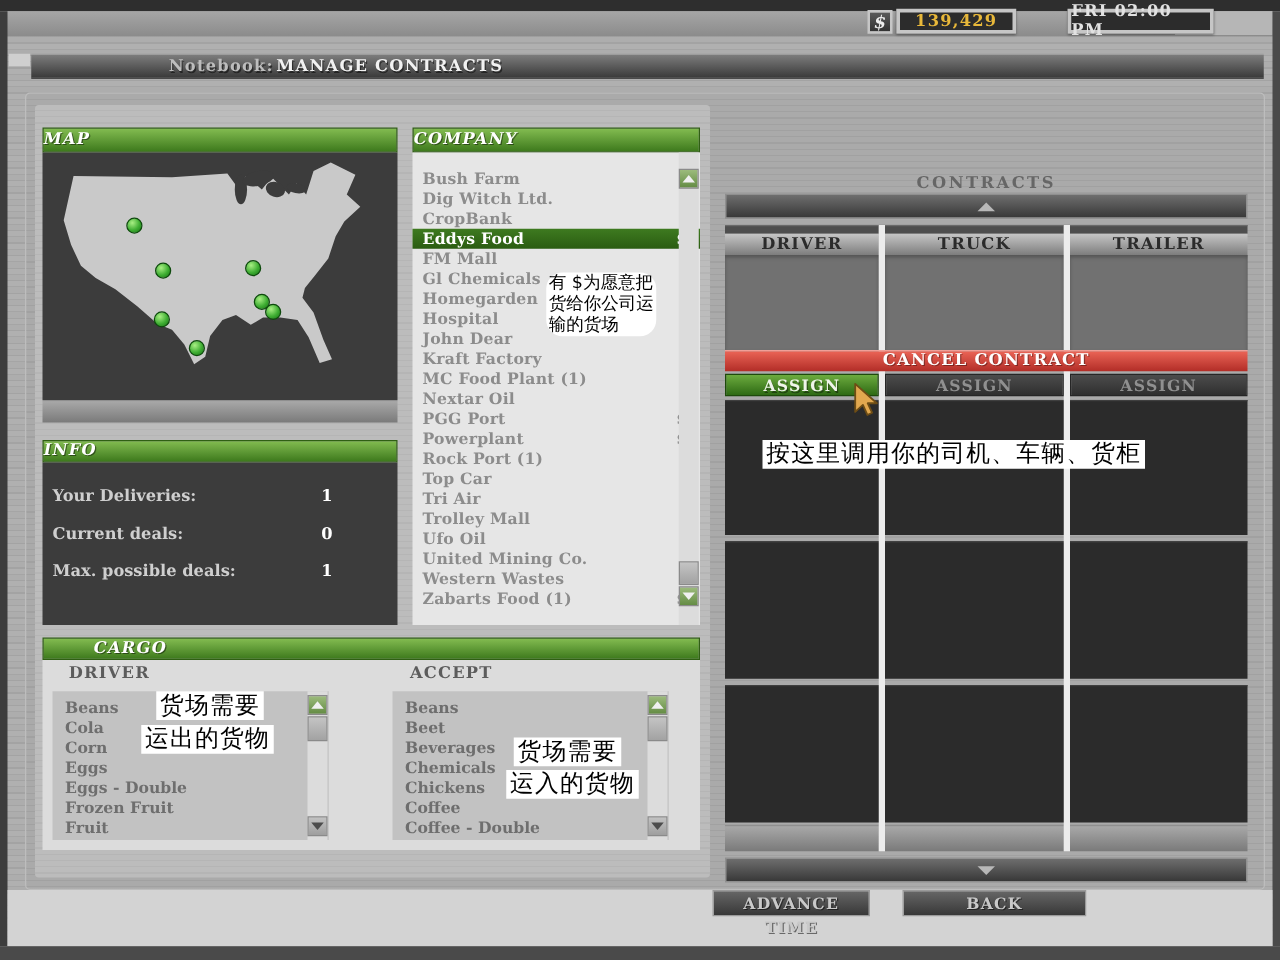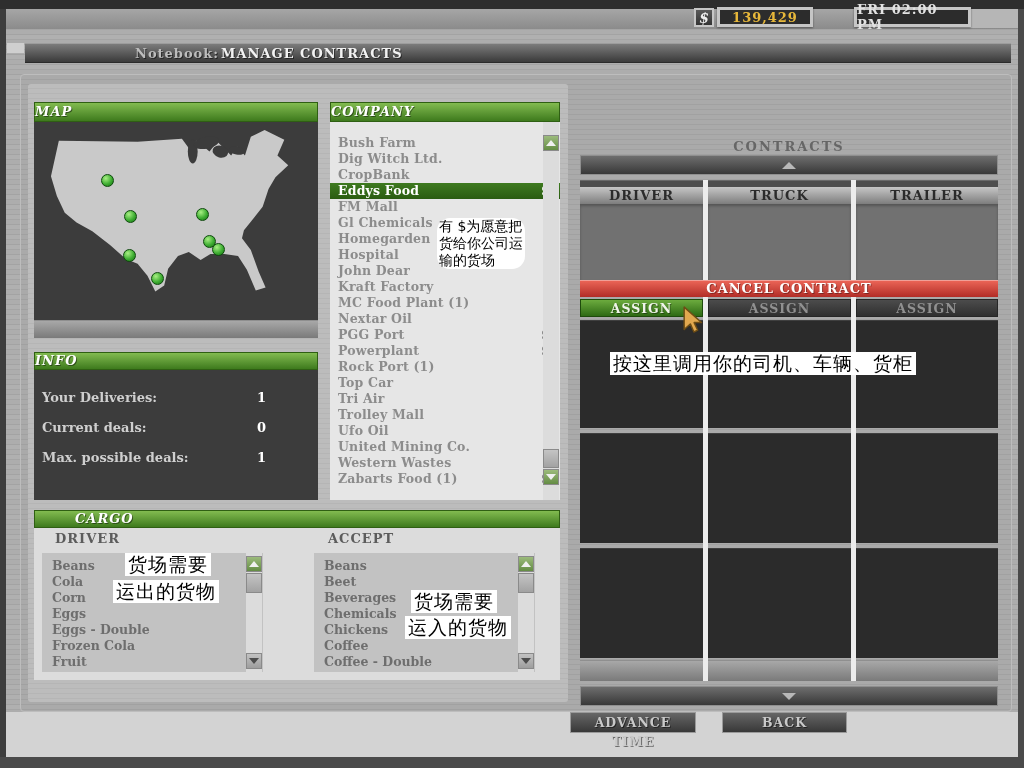--- a/index.html
+++ b/index.html
@@ -251,21 +251,21 @@
   <div class="abs cargo-body" style="left:34px;top:528px;width:526px;height:152px;"></div>
   <div class="sublabel" style="left:55px;top:531px;">DRIVER</div>
   <div class="sublabel" style="left:328px;top:531px;">ACCEPT</div>
 
   <div class="listbox" style="left:42px;top:553px;width:221px;height:119px;">
       <div class="cargo-item">Beans</div>
       <div class="cargo-item">Cola</div>
       <div class="cargo-item">Corn</div>
       <div class="cargo-item">Eggs</div>
       <div class="cargo-item">Eggs - Double</div>
-      <div class="cargo-item">Frozen Cola</div>
+      <div class="cargo-item">Frozen Fruit</div>
       <div class="cargo-item">Fruit</div>
     </div>
   <div class="abs strack" style="left:246px;top:553px;width:16px;height:119px;"></div>
   <div class="sbtn green" style="left:246px;top:556px;">
       <span class="tri-up-w"></span>
     </div>
   <div class="sthumb" style="left:246px;top:573px;height:20px;"></div>
   <div class="sbtn gray" style="left:246px;top:653px;">
       <span class="tri-dn-d"></span>
     </div>
@@ -318,21 +318,21 @@
   <div class="abs assignbtn off" style="left:856px;top:299px;width:142px;height:18px;">ASSIGN</div>
   <div class="abs gfoot" style="left:856px;top:660px;width:142px;height:21px;"></div>
 
   <div class="abs cancelbar" style="left:580px;top:280px;width:418px;height:17px;">CANCEL CONTRACT</div>
 
   <div class="abs ct-scroll" style="left:580px;top:686px;width:418px;height:20px;">
       <span class="tri-dn"></span>
     </div>
 
   <div class="abs gbtn" style="left:570px;top:712px;width:126px;height:21px;">ADVANCE TIME</div>
-  <div class="abs gbtn" style="left:722px;top:712px;width:125px;height:21px;">BACK</div>
+  <div class="abs gbtn" style="left:722px;top:712px;width:147px;height:21px;">BACK</div>
 
   <div class="note note-sm" style="left:437px;top:218px;border-radius:13px;">
       <div>有 $为愿意把</div>
       <div>货给你公司运</div>
       <div>输的货场</div>
     </div>
   <div class="note note-lg" style="left:610px;top:352px;">按这里调用你的司机、车辆、货柜</div>
   <div class="note note-lg" style="left:125px;top:553px;">货场需要</div>
   <div class="note note-lg" style="left:113px;top:580px;">运出的货物</div>
   <div class="note note-lg" style="left:411px;top:590px;">货场需要</div>

